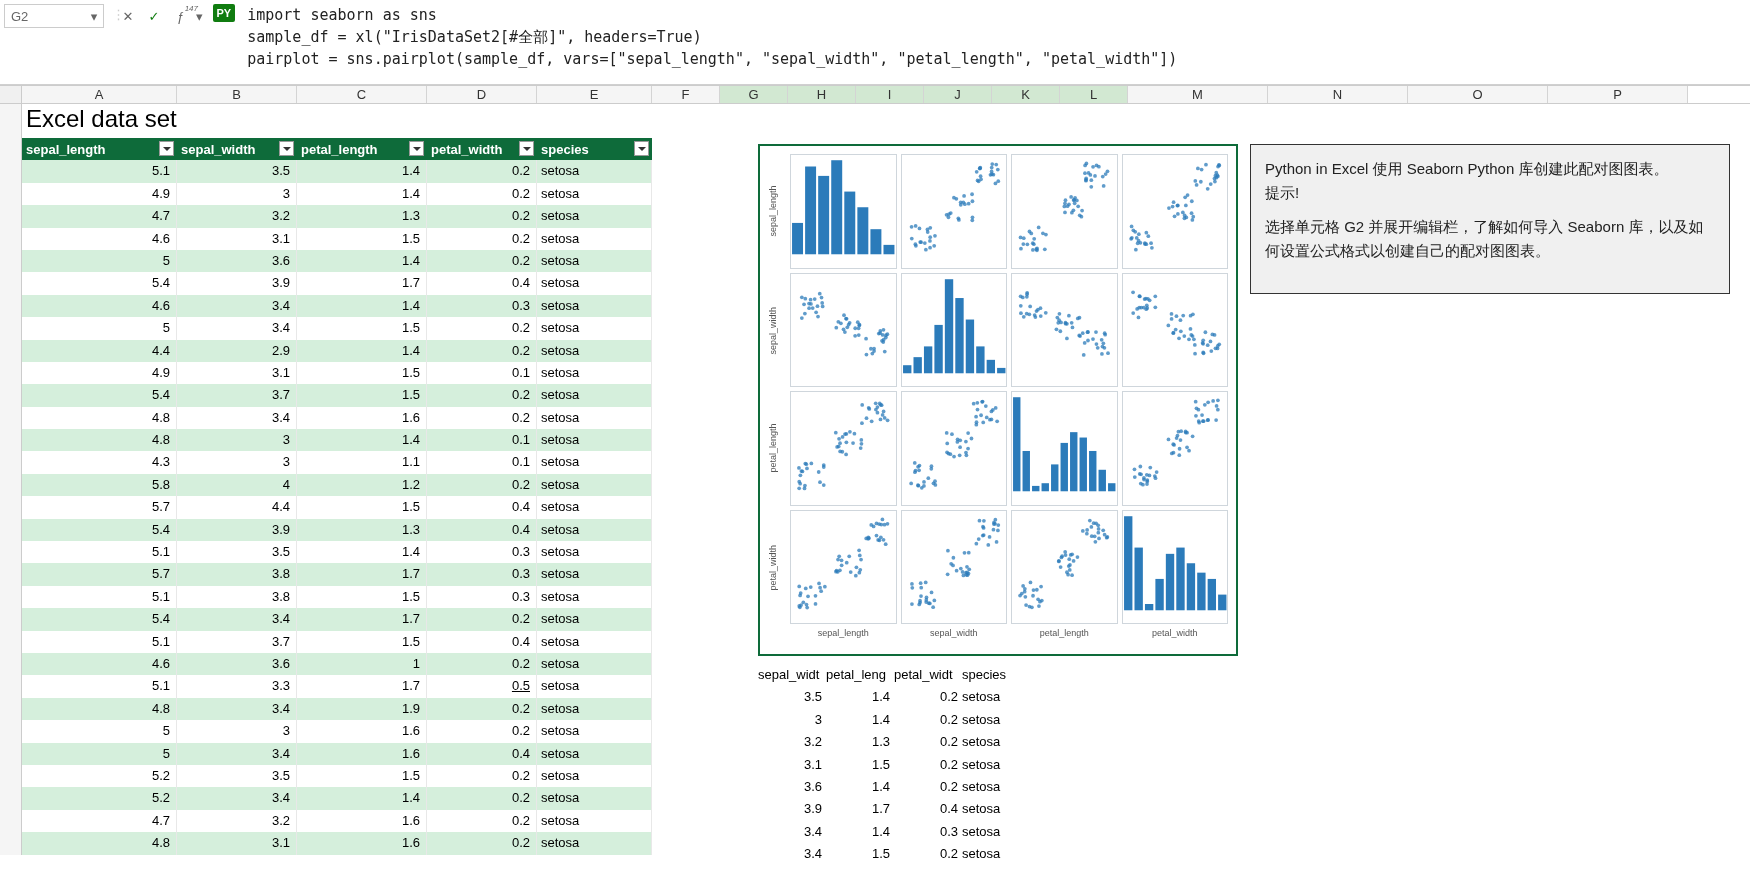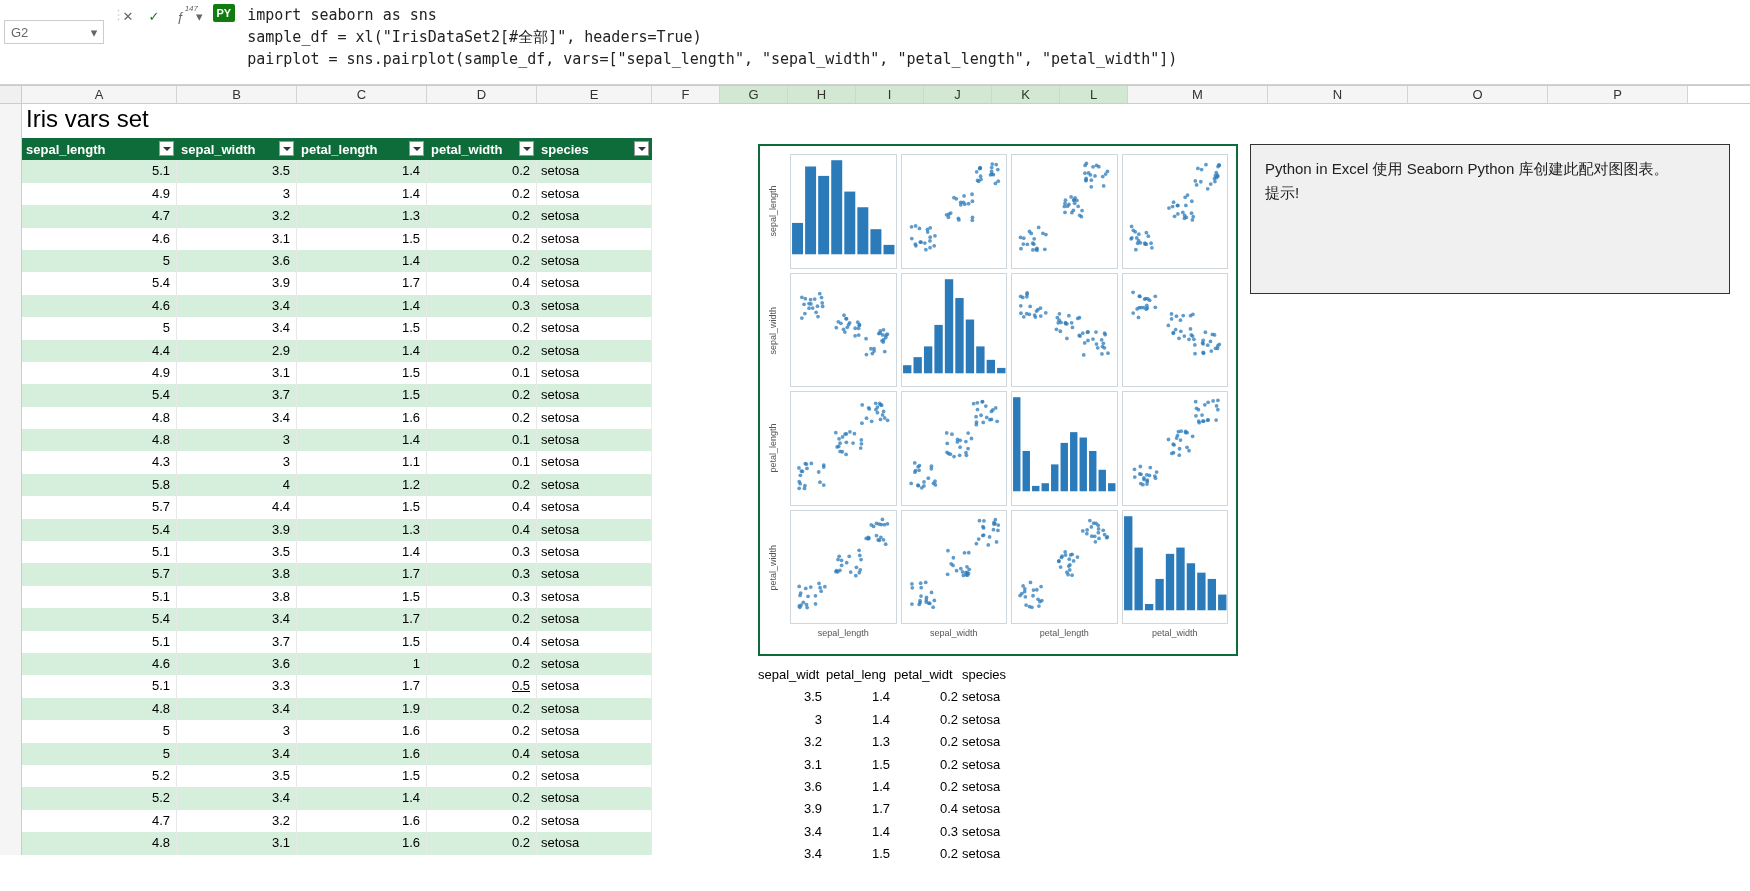--- a/index.html
+++ b/index.html
@@ -1,20 +1,20 @@
 <!DOCTYPE html>
 <html><head>
 <meta charset="utf-8">
 <style>
 * { box-sizing: border-box; margin: 0; padding: 0; font-family: "Segoe UI", Arial, sans-serif; }
 body { background: #fff; font-size: 13px; overflow: hidden; width: 1750px; height: 891px; }
 
 
 .formula-bar { display: flex; align-items: flex-start; border-bottom: 1px solid #d0d0d0; height: 85px; padding: 2px 0; }
-.name-box { width: 100px; display: flex; align-items: center; border: 1px solid #ccc; height: 24px; margin: 18px 4px; }
+.name-box { width: 100px; display: flex; align-items: center; border: 1px solid #ccc; height: 24px; margin: 2px 4px; }
 .name-box-text { flex: 1; padding: 0 6px; color: #666; }
 .name-box-dd { width: 18px; text-align: center; color: #666; }
 .fb-sep { width: 2px; color: #ccc; margin: 0 4px; display: flex; align-items: center; height: 24px; }
 .fb-btns { display: flex; align-items: center; height: 24px; gap: 6px; margin: 2px 0; }
 .fb-btn { width: 20px; height: 20px; display: flex; align-items: center; justify-content: center; color: #666; cursor: pointer; }
 .fb-btn.ok { color: #107c10; }
 .fb-fx { font-style: italic; color: #666; position: relative; }
 .fb-fx sup { font-size: 8px; position: absolute; top: -2px; right: -8px; }
 .py-badge { background: #107c10; color: #fff; font-weight: bold; font-size: 11px; padding: 2px 4px; border-radius: 2px; margin: 2px 6px 12px 10px; height: 18px; display: flex; align-items: center; }
 .formula-text { flex: 1; font-family: Consolas, monospace; font-size: 15px; line-height: 22px; white-space: pre; padding: 2px 6px; color: #222; }
@@ -98,21 +98,21 @@
     <div class="col-hdr" style="width: 140px;">N</div>
     <div class="col-hdr" style="width: 140px;">O</div>
     <div class="col-hdr" style="width: 140px;">P</div>
   </div>
 
 <div class="grid-body">
 
   <div class="left-table">
     <div class="row" style="height:34px;">
       <div class="row-num"></div>
-      <div class="title-cell">Iris vars set</div>
+      <div class="title-cell">Excel data set</div>
     </div>
     <div class="row">
       <div class="row-num"></div>
       <div class="iris-header">
           <div class="ih-cell" style="width: 155px;">
             <span>sepal_length</span>
             <div class="ih-dd"></div>
           </div>
           <div class="ih-cell" style="width: 120px;">
             <span>sepal_width</span>
@@ -1178,20 +1178,21 @@
           <div class="pp-xlab">petal_length</div>
           <div class="pp-xlab">petal_width</div>
         </div>
       </div>
   </div>
 
   <div class="tip-box">
     <div>Python in Excel 使用 Seaborn Python 库创建此配对图图表。</div>
     <div>提示!</div>
     <div style="height:10px;"></div>
+    <div>选择单元格 G2 并展开编辑栏，了解如何导入 Seaborn 库，以及如何设置公式格式以创建自己的配对图图表。</div>
   </div>
 
   <div class="mini-table" id="mini-table">
       <div class="mini-row">
         <div class="mc lbl">sepal_widt</div>
         <div class="mc lbl">petal_leng</div>
         <div class="mc lbl">petal_widt</div>
         <div class="mc lbl">species</div>
       </div>
       <div class="mini-row">

